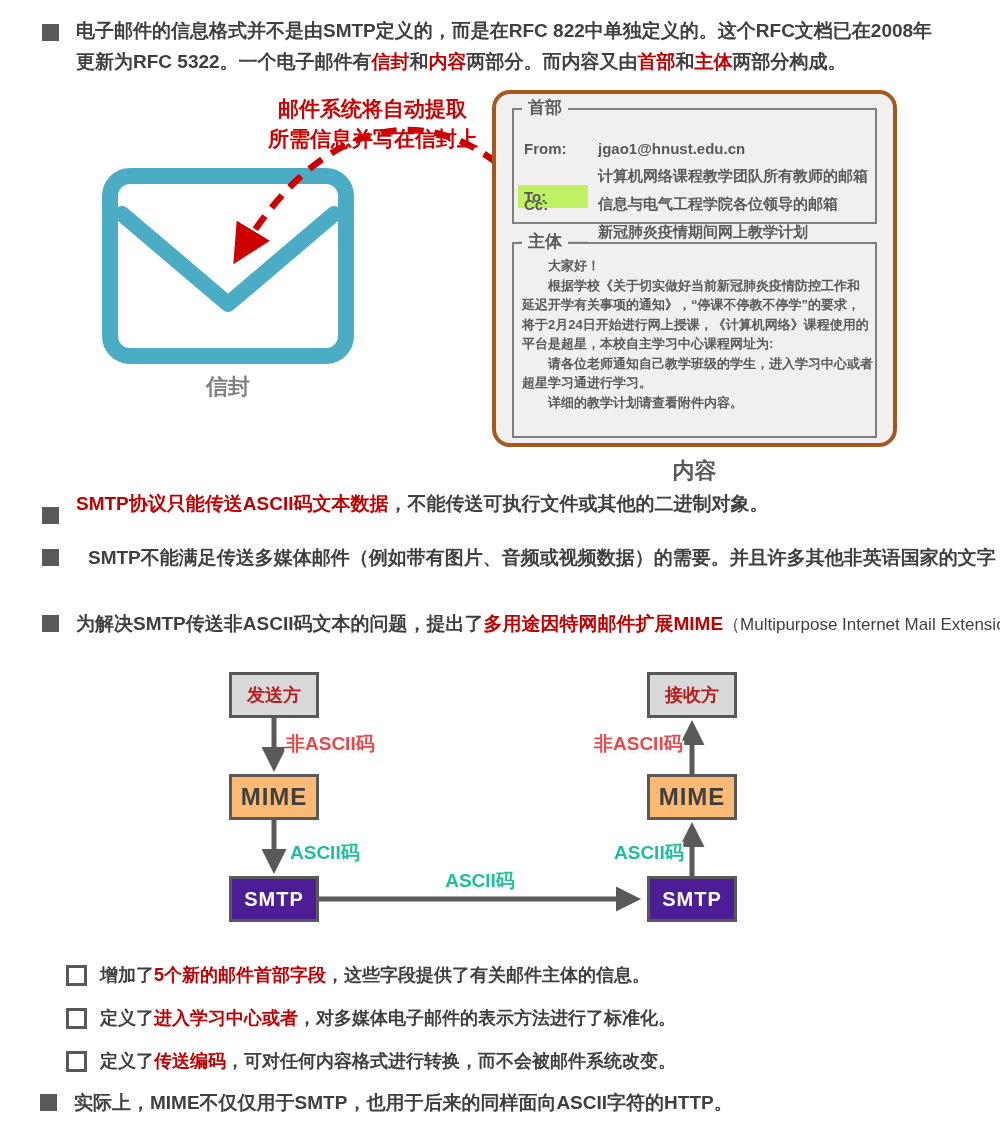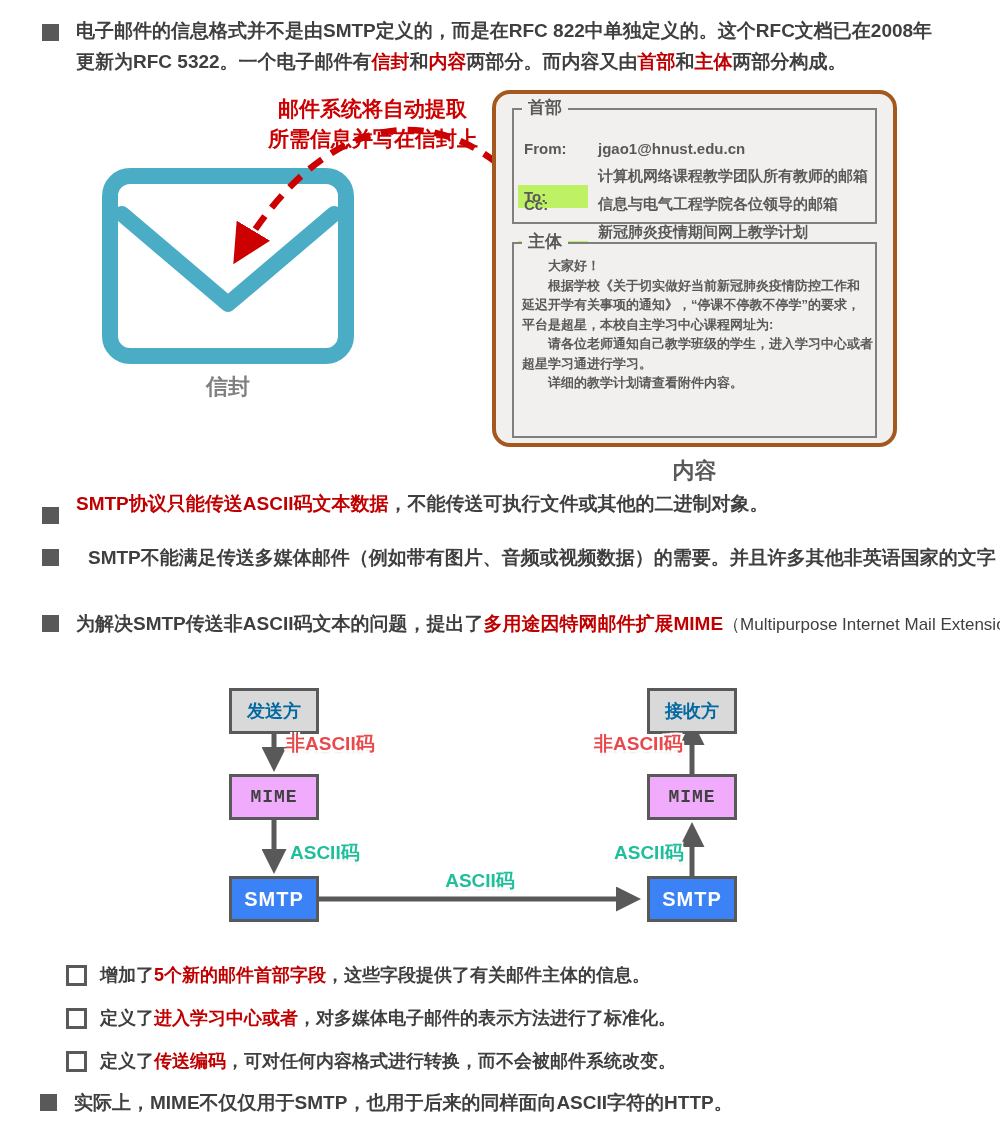--- a/index.html
+++ b/index.html
@@ -34,23 +34,23 @@
   .hlabel{display:inline-block;width:64px;padding:3px 0 3px 6px;margin-right:10px;
     font-weight:bold;font-size:15px;color:#595959;}
   .hl{background:#bef264;margin-top:41px;}
   .hvalue{font-weight:bold;font-size:15px;color:#595959;white-space:nowrap;}
   .bodytext{padding:12px 6px 0 8px;font-weight:bold;font-size:13px;line-height:19.5px;
     color:#595959;}
   .bodytext div{white-space:nowrap;}
   
   .node{display:flex;align-items:center;justify-content:center;
     width:84px;height:40px;border:3px solid #595959;font-weight:bold;}
-  .node-gray{background:#d9d9d9;color:#0369a1;font-size:18px;margin-top:16px;}
-  .node-amber{background:#f0abfc;color:#404040;font-size:18px;letter-spacing:1px;font-family:Liberation Mono, monospace;}
-  .node-blue{background:#3b82f6;color:#ffffff;font-size:20px;letter-spacing:1px;}
+  .node-gray{background:#d9d9d9;color:#b91c1c;font-size:18px;}
+  .node-amber{background:#fdba74;color:#404040;font-size:24px;letter-spacing:1px;}
+  .node-blue{background:#4c1d95;color:#ffffff;font-size:20px;letter-spacing:1px;}
   .flowlab{font-weight:bold;font-size:19px;white-space:nowrap;
     text-shadow:-2px -2px 0 #fff,2px -2px 0 #fff,-2px 2px 0 #fff,2px 2px 0 #fff,0 2px 3px rgba(0,0,0,.18);}
   .lab-red{color:#e8494c;}
   .lab-green{color:#1fbf9c;}
 </style>
 </head>
 <body>
 
 <div class="abs sq" style="left:42px;top:24px;"></div>
 <div class="abs" style="left:76px;top:15px;">
@@ -99,20 +99,21 @@
         <span class="hvalue">新冠肺炎疫情期间网上教学计划</span>
       </div>
     </div>
   </div>
   <div class="fieldset" style="top:148px;height:192px;">
     <span class="legend">主体</span>
     <div class="bodytext">
         <div>　　大家好！</div>
         <div>　　根据学校《关于切实做好当前新冠肺炎疫情防控工作和</div>
         <div>延迟开学有关事项的通知》，“停课不停教不停学”的要求，</div>
+        <div>将于2月24日开始进行网上授课，《计算机网络》课程使用的</div>
         <div>平台是超星，本校自主学习中心课程网址为:</div>
         <div>　　请各位老师通知自己教学班级的学生，进入学习中心或者</div>
         <div>超星学习通进行学习。</div>
         <div>　　详细的教学计划请查看附件内容。</div>
       </div>
   </div>
 </div>
 <div class="abs cap-gray" style="left:492px;top:456px;width:405px;color:#595959;">内容</div>
 
 <div class="abs sq" style="left:42px;top:507px;"></div>

